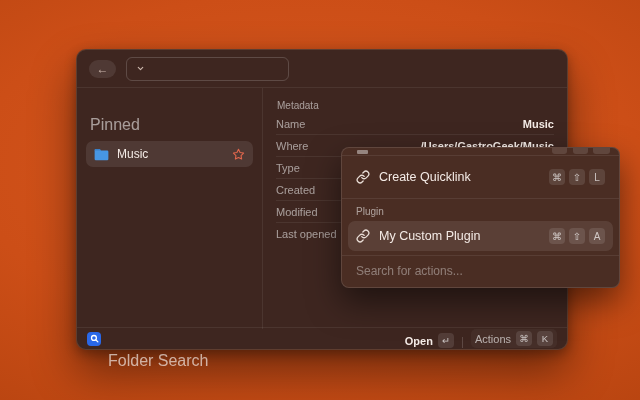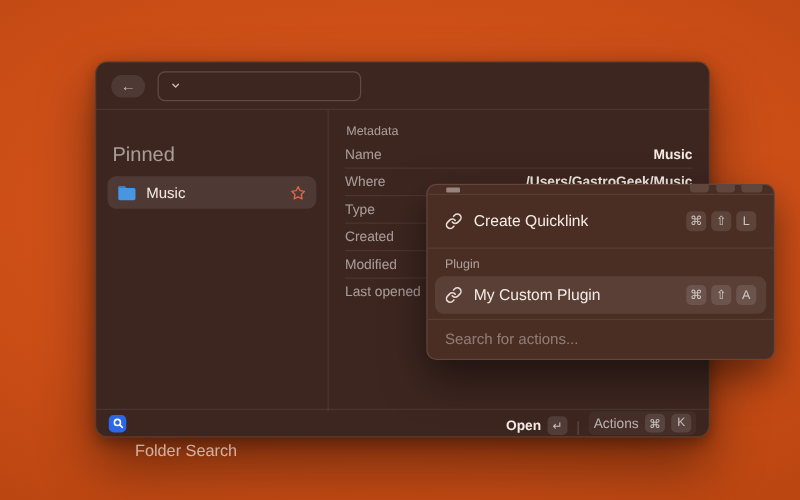--- a/index.html
+++ b/index.html
@@ -43,21 +43,21 @@
               height:22px; border-bottom:1px solid var(--divider); }
   .meta-row:last-child { border-bottom:none; }
   .meta-row .k { font-size:11px; color:var(--text-muted); }
   .meta-row .v { font-size:11px; color:var(--text-bright); font-weight:bold; }
   
   .footer { position:absolute; left:0; right:0; bottom:0; height:22px;
             display:flex; align-items:center; gap:7px; padding:0 10px;
             border-top:1px solid var(--divider); }
   .app-icon { width:14px; height:14px; border-radius:4px; background:var(--app-icon-blue);
               display:flex; align-items:center; justify-content:center; }
-  .app-label { font-size:13px; color:rgba(255,255,255,0.62);margin-top:44px; }
+  .app-label { font-size:16px; color:rgba(255,255,255,0.62);margin-top:44px; }
   .f-right { margin-left:auto; display:flex; align-items:flex-end; gap:5px; }
   .open-btn { display:flex; align-items:center; gap:5px; background:none; border:none; cursor:pointer; }
   .open-lbl { font-size:11px; font-weight:bold; color:var(--text-bright); }
   .key { min-width:16px; height:15px; padding:0 3px; border-radius:4px;
          background:var(--badge-bg); color:rgba(255,255,255,0.68); font-size:9.5px;
          display:flex; align-items:center; justify-content:center; }
   .vsep { width:1px; height:11px; background:rgba(255,255,255,0.16); margin:0 3px; }
   .actions-btn { display:flex; align-items:center; gap:5px; background:rgba(255,255,255,0.04);
                  border:none; border-radius:5px; padding:2px 4px; cursor:pointer; }
   .actions-lbl { font-size:11px; color:rgba(255,255,255,0.62); }

